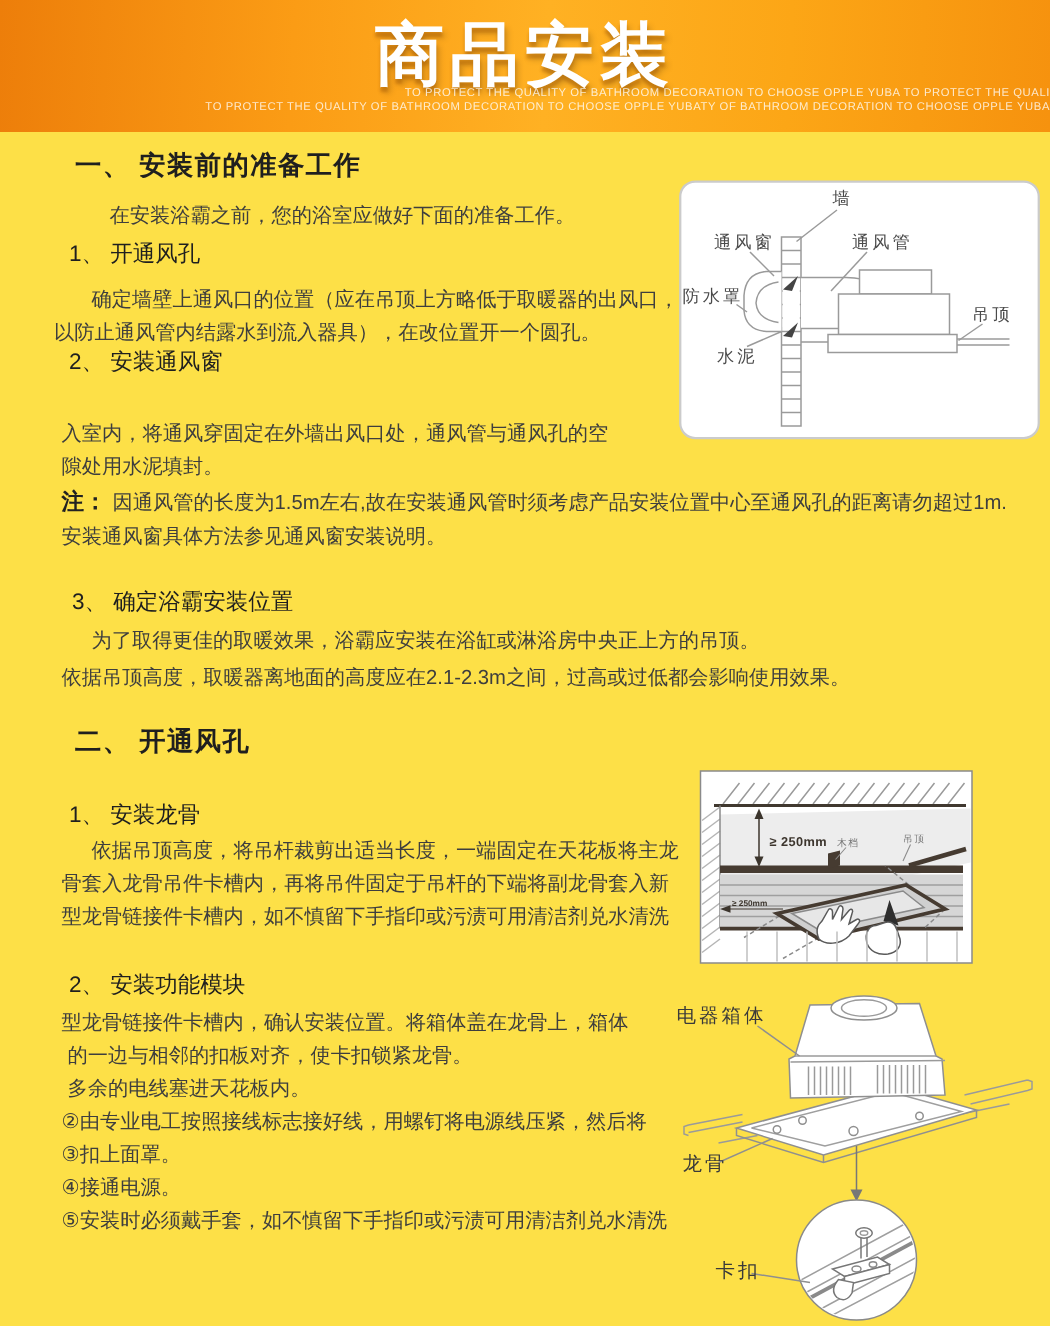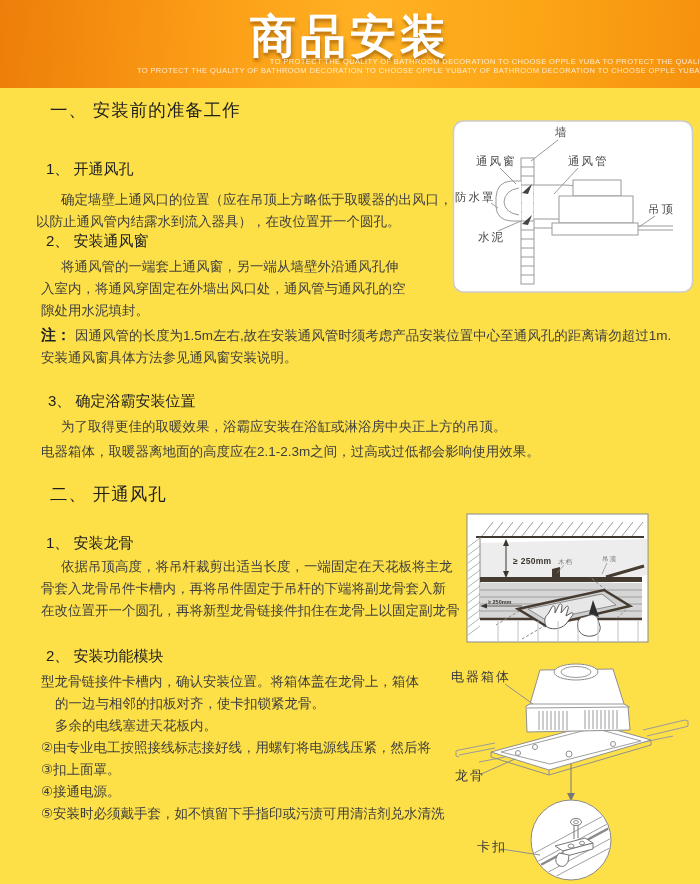--- a/index.html
+++ b/index.html
@@ -8,71 +8,71 @@
   
   .banner{position:absolute;left:0;top:0;width:700px;height:88px;
           background:linear-gradient(93deg,#ed7e0a 0%,#fb9c15 28%,#ffb123 52%,#fca616 75%,#f6920e 100%);}
   .banner-title{position:absolute;left:0;top:6px;width:100%;text-align:center;
           font-size:46px;font-weight:800;color:#fff;letter-spacing:4px;
           text-shadow:0 3px 2px rgba(150,75,0,.35),2px 4px 4px rgba(0,0,0,.18);}
   .tagline{position:absolute;left:0;width:100%;text-align:right;color:rgba(255,255,255,.78);
           font-size:7.5px;letter-spacing:.4px;white-space:nowrap;}
   .t1{top:57px}.t2{top:66px}
   
-  .h1{position:absolute;font-size:17.5px;font-weight:400;color:#1f1f1f;letter-spacing:1px;white-space:nowrap;}
+  .h1{position:absolute;font-size:17.5px;font-weight:700;color:#1f1f1f;letter-spacing:1px;white-space:nowrap;}
   .h2{position:absolute;font-size:15px;font-weight:400;color:#1f1f1f;white-space:nowrap;}
   .line{position:absolute;font-size:13.5px;color:#3e3e3e;white-space:nowrap;line-height:22px;}
   .ind{padding-left:20px;}
   .note-label{font-weight:700;font-size:15px;color:#222;margin-right:4px;}
   .steps{position:absolute;left:41px;top:671px;width:450px;}
   .steps .sline{font-size:13.5px;line-height:22px;white-space:nowrap;color:#3e3e3e;}
-  .steps .cont{margin-left:14px;}
+  .steps .cont{margin-left:4px;}
   
   svg{position:absolute;overflow:visible;}
   .dlabel{font-size:11.5px;fill:#4a4a4a;letter-spacing:2px;font-family:"Liberation Sans","DejaVu Sans",sans-serif;}
   .dlabel3{font-size:13px;fill:#3a3a3a;letter-spacing:2px;font-family:"Liberation Sans","DejaVu Sans",sans-serif;}
   .dim{font-size:8.5px;font-weight:700;fill:#3c352d;letter-spacing:.3px;}
   .dim-s{font-size:5.5px;font-weight:700;fill:#3c352d;}
   .tiny{font-size:6.5px;fill:#777;letter-spacing:1px;}
 </style>
 </head>
 <body>
 
 <div class="page">
 
   <div class="banner">
     <div class="banner-title">商品安装</div>
     <div class="tagline t1">TO PROTECT THE QUALITY OF BATHROOM DECORATION TO CHOOSE OPPLE YUBA TO PROTECT THE QUALI</div>
     <div class="tagline t2">TO PROTECT THE QUALITY OF BATHROOM DECORATION TO CHOOSE OPPLE YUBATY OF BATHROOM DECORATION TO CHOOSE OPPLE YUBA</div>
   </div>
 
   <div class="h1" style="left:50px;top:98px">一、 安装前的准备工作</div>
+  <div class="line" style="left:73px;top:133px">在安装浴霸之前，您的浴室应做好下面的准备工作。</div>
 
   <div class="h2" style="left:46px;top:160px">1、 开通风孔</div>
   <div class="line ind" style="left:41px;top:189px">确定墙壁上通风口的位置（应在吊顶上方略低于取暖器的出风口，</div>
   <div class="line" style="left:36px;top:211px">以防止通风管内结露水到流入器具），在改位置开一个圆孔。</div>
 
   <div class="h2" style="left:46px;top:232px">2、 安装通风窗</div>
-  <div class="line ind" style="left:41px;top:256px">将通风管的一端套上通风窗，另一端从墙壁外沿通风孔伸</div>
   <div class="line" style="left:41px;top:278px">入室内，将通风穿固定在外墙出风口处，通风管与通风孔的空</div>
   <div class="line" style="left:41px;top:300px">隙处用水泥填封。</div>
 
   <div class="line" style="left:41px;top:324px"><span class="note-label">注：</span><span>因通风管的长度为1.5m左右,故在安装通风管时须考虑产品安装位置中心至通风孔的距离请勿超过1m.</span></div>
   <div class="line" style="left:41px;top:347px">安装通风窗具体方法参见通风窗安装说明。</div>
 
   <div class="h2" style="left:48px;top:392px">3、 确定浴霸安装位置</div>
   <div class="line ind" style="left:41px;top:416px">为了取得更佳的取暖效果，浴霸应安装在浴缸或淋浴房中央正上方的吊顶。</div>
-  <div class="line" style="left:41px;top:441px">电器箱体，取暖器离地面的高度应在2.1-2.3m之间，过高或过低都会影响使用效果。</div>
+  <div class="line" style="left:41px;top:441px">依据吊顶高度，取暖器离地面的高度应在2.1-2.3m之间，过高或过低都会影响使用效果。</div>
 
   <div class="h1" style="left:50px;top:482px">二、 开通风孔</div>
 
   <div class="h2" style="left:46px;top:534px">1、 安装龙骨</div>
   <div class="line ind" style="left:41px;top:556px">依据吊顶高度，将吊杆裁剪出适当长度，一端固定在天花板将主龙</div>
   <div class="line" style="left:41px;top:578px">骨套入龙骨吊件卡槽内，再将吊件固定于吊杆的下端将副龙骨套入新</div>
-  <div class="line" style="left:41px;top:600px">在改位置开一个圆孔，再将新型龙骨链接件扣住在龙骨上以固定副龙骨</div>
+  <div class="line" style="left:41px;top:600px">型龙骨链接件卡槽内，如不慎留下手指印或污渍可用清洁剂兑水清洗</div>
 
   <div class="h2" style="left:46px;top:647px">2、 安装功能模块</div>
   <div class="steps">
     <div class="sline">型龙骨链接件卡槽内，确认安装位置。将箱体盖在龙骨上，箱体</div>
     <div class="sline cont">的一边与相邻的扣板对齐，使卡扣锁紧龙骨。</div>
     <div class="sline cont">多余的电线塞进天花板内。</div>
     <div class="sline">②由专业电工按照接线标志接好线，用螺钉将电源线压紧，然后将</div>
     <div class="sline">③扣上面罩。</div>
     <div class="sline">④接通电源。</div>
     <div class="sline">⑤安装时必须戴手套，如不慎留下手指印或污渍可用清洁剂兑水清洗</div>

